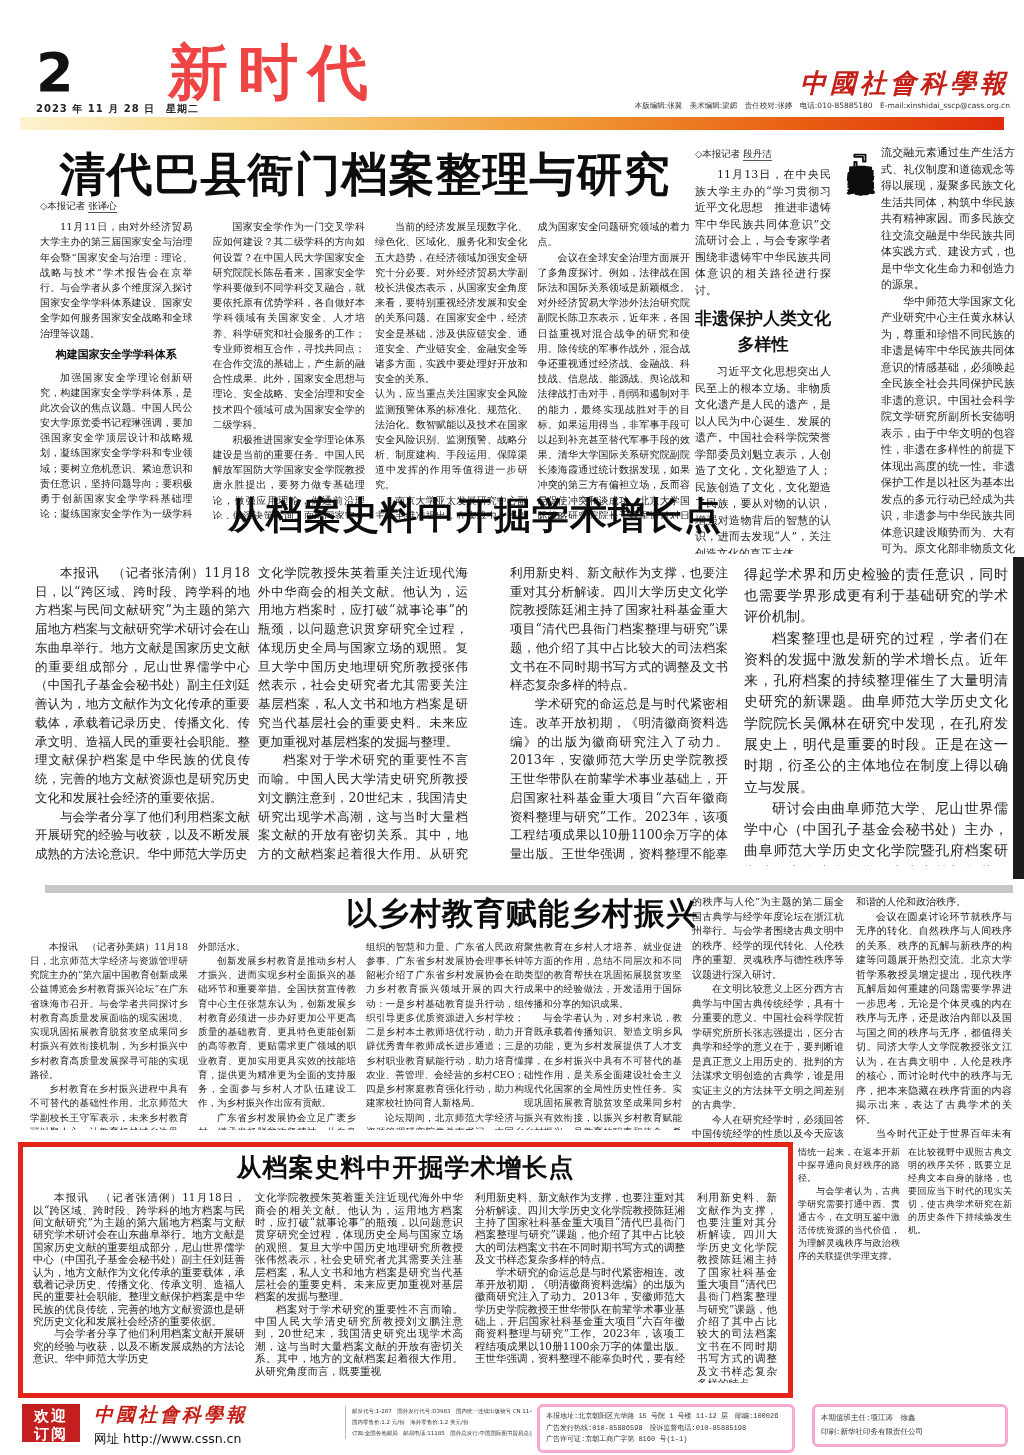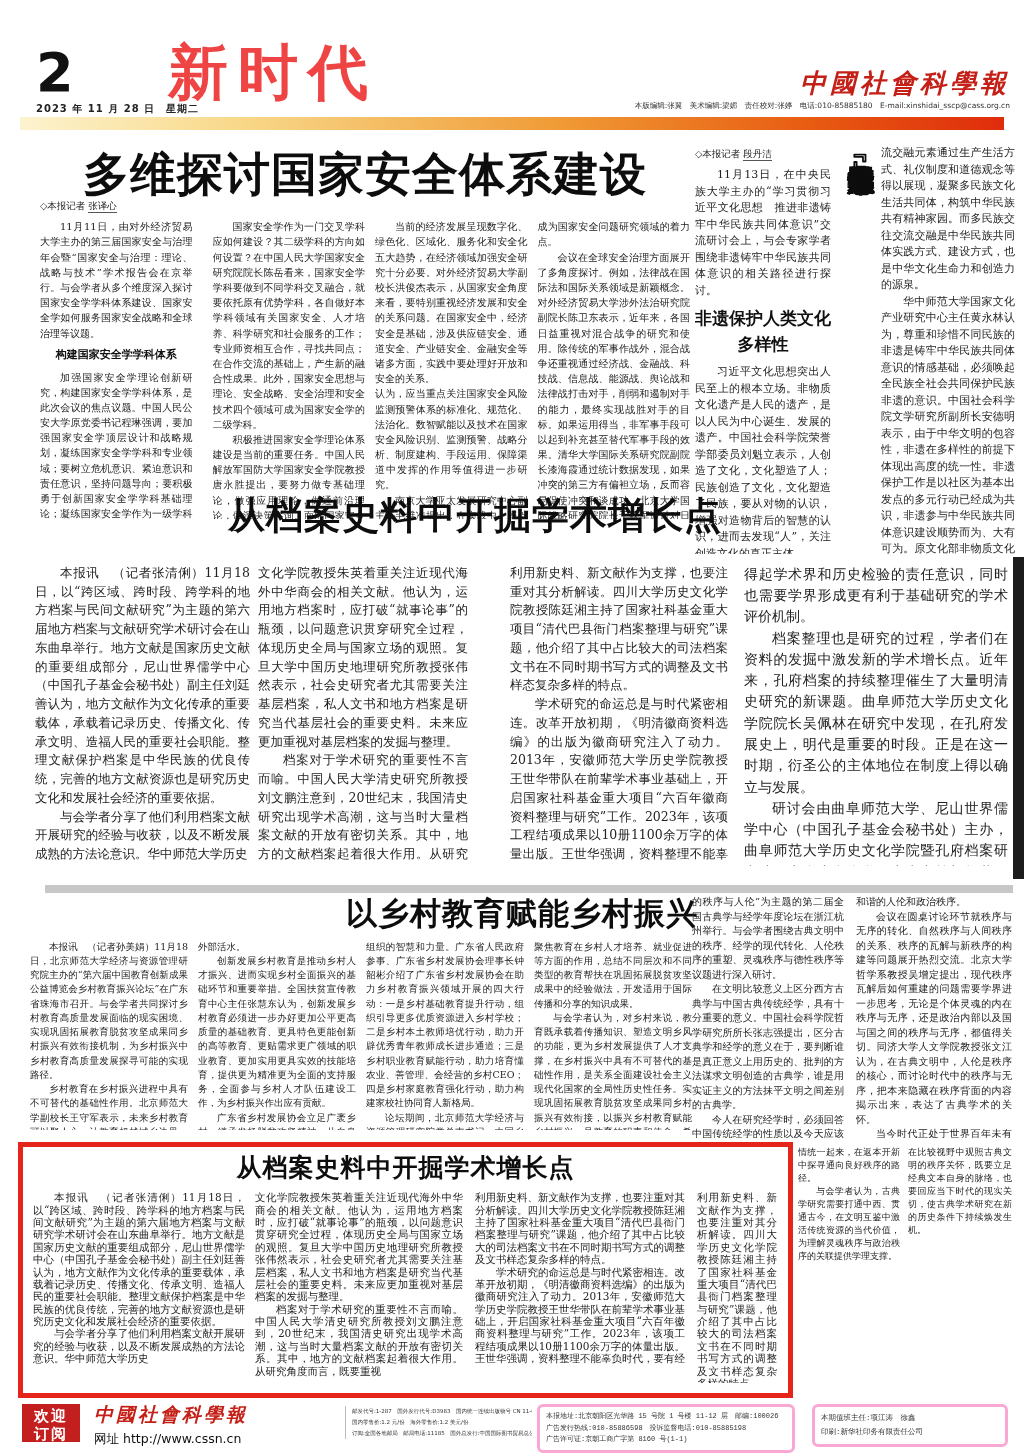--- a/index.html
+++ b/index.html
@@ -45,21 +45,21 @@
 
 <div class="abs page-num" style="left:36px;top:46px;">2</div>
 
 <div class="abs date-line" style="left:36px;top:102px;">2023 年 11 月 28 日　星期二</div>
 <div class="abs section-title" style="left:168px;top:42px;">新时代</div>
 <div class="abs masthead" style="right:14px;top:66px;">中國社會科學報</div>
 <div class="abs editor-line" style="right:14px;top:101px;">本版编辑:张翼　美术编辑:梁媚　责任校对:张婷　电话:010-85885180　E-mail:xinshidai_sscp@cass.org.cn</div>
 <div class="abs grad-bar" style="left:20px;top:117px;width:984px;height:13px;"></div>
 
 <div class="abs" style="left:40px;top:150px;width:650px;height:396px;">
-  <div class="headline" style="font-size:46px;">多维探讨国家安全体系建设</div>
+  <div class="headline" style="font-size:46px;">清代巴县衙门档案整理与研究</div>
   <div class="byline">
     <span>◇本报记者</span>
     <span class="nm">张译心</span>
   </div>
   <div class="cols" style="height:300px;font-size:10px;line-height:1.52;">
     <div class="col" style="width:155px;margin-right:20px;">
       <p class="p">11月11日，由对外经济贸易大学主办的第三届国家安全与治理年会暨“国家安全与治理：理论、战略与技术”学术报告会在京举行。与会学者从多个维度深入探讨国家安全学学科体系建设、国家安全学如何服务国家安全战略和全球治理等议题。</p>
       <div class="subhead" style="font-size:11px;margin:6px 0;">构建国家安全学学科体系</div>
       <p class="p">加强国家安全学理论创新研究，构建国家安全学学科体系，是此次会议的焦点议题。中国人民公安大学原党委书记程琳强调，要加强国家安全学顶层设计和战略规划，凝练国家安全学学科和专业领域；要树立危机意识、紧迫意识和责任意识，坚持问题导向；要积极勇于创新国家安全学学科基础理论；凝练国家安全学作为一级学科的特点；制定特色鲜明的国家安全学人才培养方案。国际关系学院国家安全学院公共管理系教授刘跃进认为，建设国家安全学学科，提法要准确，要符合逻辑；要构建中国特色国家安全学学科体系以及国家安全学自主知识体系。</p>
     </div>
@@ -135,21 +135,21 @@
   <div class="cols" style="height:190px;margin-top:10px;font-size:9.5px;line-height:1.5;">
     <div class="col" style="width:158px;margin-right:10px;">
       <p class="p">本报讯　（记者孙美娟）11月18日，北京师范大学经济与资源管理研究院主办的“第六届中国教育创新成果公益博览会乡村教育振兴论坛”在广东省珠海市召开。与会学者共同探讨乡村教育高质量发展面临的现实困境、实现巩固拓展教育脱贫攻坚成果同乡村振兴有效衔接机制，为乡村振兴中乡村教育高质量发展探寻可能的实现路径。</p>
       <p class="p">乡村教育在乡村振兴进程中具有不可替代的基础性作用。北京师范大学副校长王守军表示，未来乡村教育可以聚人心，让教育超越城乡边界，以人才赋能乡村振兴；汇众智，从线上课堂到跨校交流，让优质资源得以交流共享；汇众力，既重视内部挖潜提升，也引入</p>
     </div>
     <div class="col" style="width:158px;margin-right:10px;">
       <p class="p cont">外部活水。</p>
       <p class="p">创新发展乡村教育是推动乡村人才振兴、进而实现乡村全面振兴的基础环节和重要举措。全国扶贫宣传教育中心主任张慧东认为，创新发展乡村教育必须进一步办好更加公平更高质量的基础教育、更具特色更能创新的高等教育、更贴需求更广领域的职业教育、更加实用更具实效的技能培育，提供更为精准更为全面的支持服务，全面参与乡村人才队伍建设工作，为乡村振兴作出应有贡献。</p>
       <p class="p">广东省乡村发展协会立足广袤乡村，继承发扬脱贫攻坚精神，从自身优势和实际出发，广泛动员社会力量参与乡村振兴，为乡村高质量发展贡献社会</p>
     </div>
-    <div class="col" style="width:158px;margin-right:10px;">
+    <div class="col" style="width:158px;">
       <p class="p cont">组织的智慧和力量。广东省人民政府参事、广东省乡村发展协会理事长钟韶彬介绍了广东省乡村发展协会在助力乡村教育振兴领域开展的四大行动：一是乡村基础教育提升行动，组织引导更多优质资源进入乡村学校；二是乡村本土教师培优行动，助力开辟优秀青年教师成长进步通道；三是乡村职业教育赋能行动，助力培育懂农业、善管理、会经营的乡村CEO；四是乡村家庭教育强化行动，助力构建家校社协同育人新格局。</p>
       <p class="p">论坛期间，北京师范大学经济与资源管理研究院党总支书记、中国乡村振兴与发展研究中心主任张琦发布了报告成果《巩固拓展脱贫攻坚成果经验分享及国际传播——教育篇》。报告重点</p>
     </div>
     <div class="col" style="width:158px;">
       <p class="p cont">聚焦教育在乡村人才培养、就业促进等方面的作用，总结不同层次和不同类型的教育帮扶在巩固拓展脱贫攻坚成果中的经验做法，开发适用于国际传播和分享的知识成果。</p>
       <p class="p">与会学者认为，对乡村来说，教育既承载着传播知识、塑造文明乡风的功能，更为乡村发展提供了人才支撑，在乡村振兴中具有不可替代的基础性作用，是关系全面建设社会主义现代化国家的全局性历史性任务。实现巩固拓展教育脱贫攻坚成果同乡村振兴有效衔接，以振兴乡村教育赋能乡村振兴，是教育的职责和使命，希望未来乡村教育在服务国家乡村振兴战略和教育强国战略中继续发挥积极作用。</p>
     </div>
   </div>
 </div>
 

